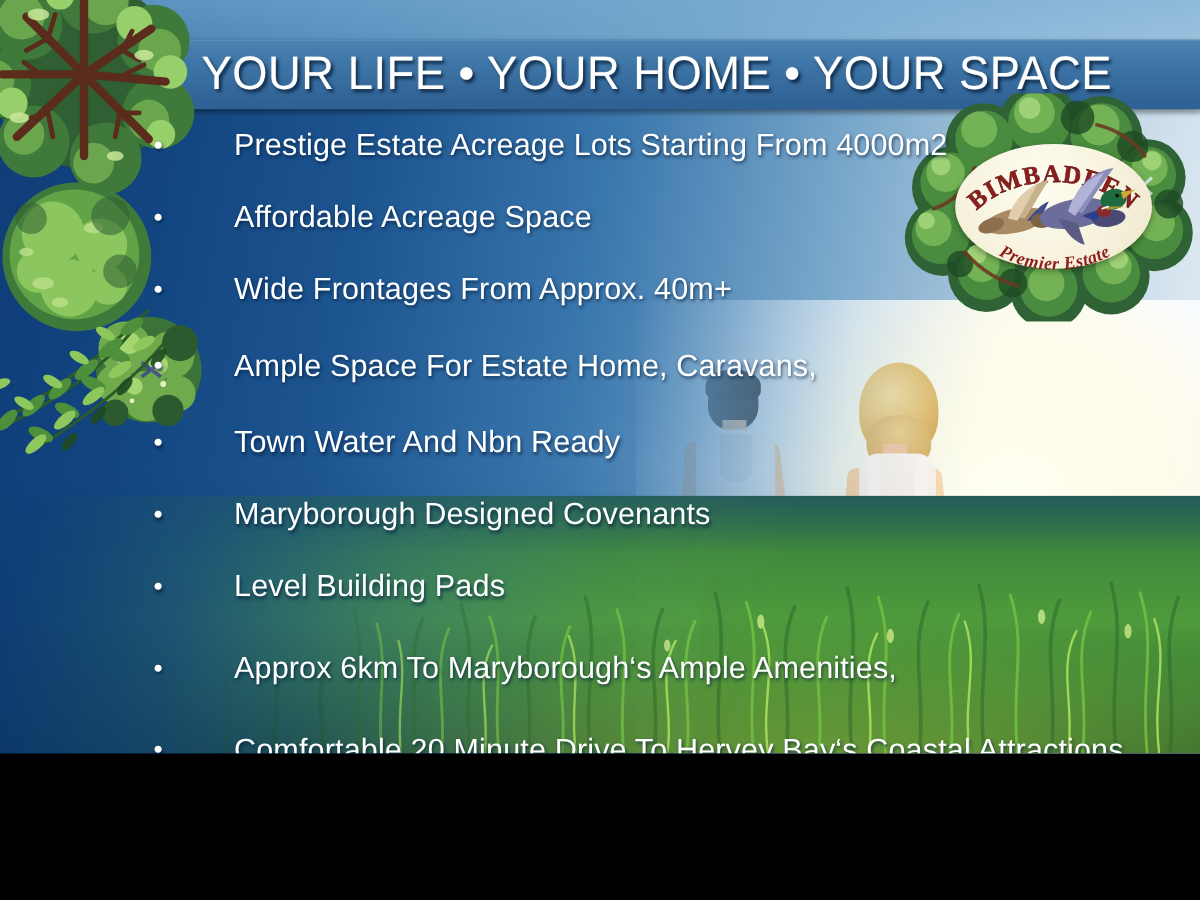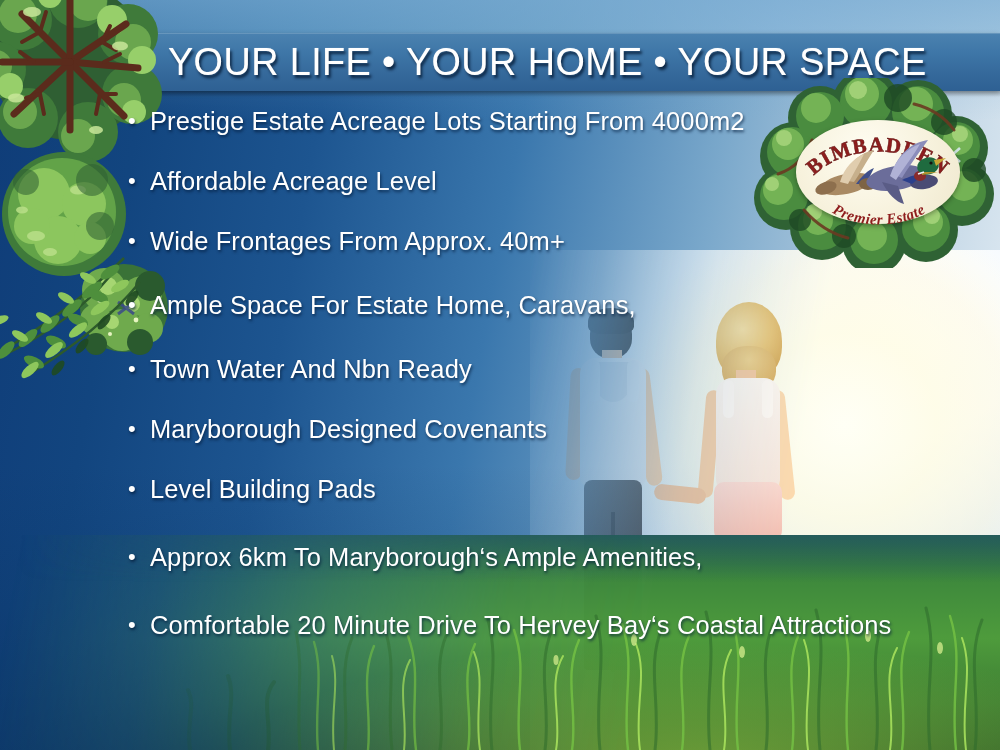--- a/index.html
+++ b/index.html
@@ -1,21 +1,21 @@
 <!DOCTYPE html>
 <html><head>
 <meta charset="utf-8">
 <title>Bimbadeen Premier Estate</title>
 <style>
   html,body{margin:0;padding:0;background:#000;}
   body{font-family:"Liberation Sans",sans-serif;}
 
   #poster{
     position:relative;
-    width:1000px;height:750px;
+    width:1000px;height:628px;
     overflow:hidden;
     background:#12407a;
   }
 
   
   .bg-base{
     position:absolute;inset:0;
     background:linear-gradient(100deg,
       #0f3c78 0%,
       #12457f 14%,
@@ -170,21 +170,21 @@
     font-size:25.5px;line-height:34px;font-weight:400;
     text-shadow:1px 2px 3px rgba(0,25,55,.72);
     margin-bottom:26px;
     letter-spacing:.1px;
   }
   .bullet .dot{
     flex:0 0 auto;width:22px;
     font-size:22px;line-height:34px;
     text-align:left;
   }
-  .bullet .btext{flex:1 1 auto;}
+  .bullet .btext{flex:1 1 auto;margin-left:45px;}
   .bullet .btext .l2{display:block;}
 
   .rowgap-lg{margin-bottom:30px;}
   .rowgap-xl{margin-bottom:34px;}
 </style>
 </head>
 <body>
 
 <div id="poster">
 
@@ -550,21 +550,21 @@
 
   <div class="bullets">
 
     <div class="bullet">
       <span class="dot">•</span>
       <span class="btext"><span>Prestige Estate Acreage Lots Starting From 4000m2</span></span>
     </div>
 
     <div class="bullet">
       <span class="dot">•</span>
-      <span class="btext"><span>Affordable Acreage Level</span></span>
+      <span class="btext"><span>Affordable Acreage Space</span></span>
     </div>
 
     <div class="bullet rowgap-lg">
       <span class="dot">•</span>
       <span class="btext"><span>Wide Frontages From Approx. 40m+</span></span>
     </div>
 
     <div class="bullet rowgap-lg">
       <span class="dot">•</span>
       <span class="btext">

